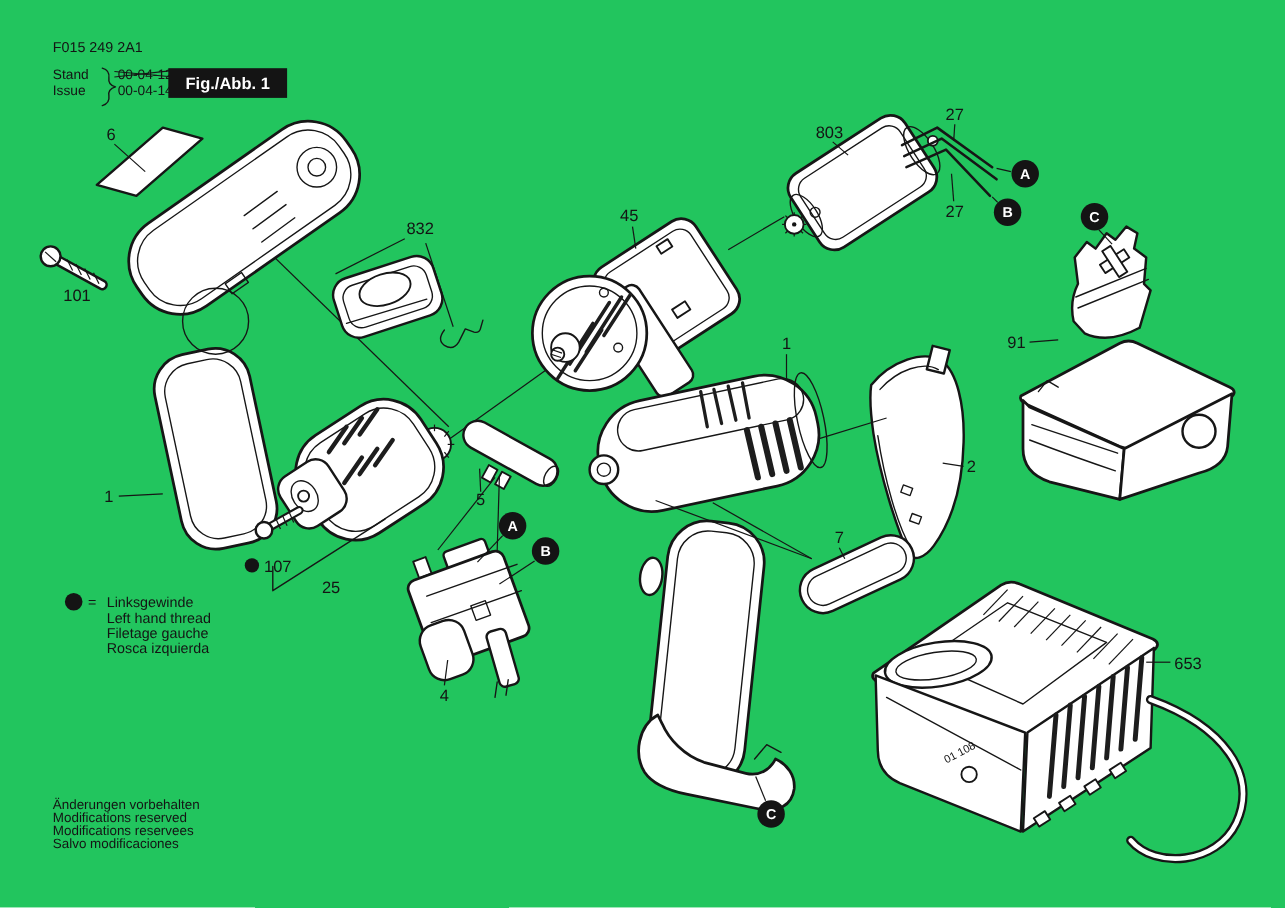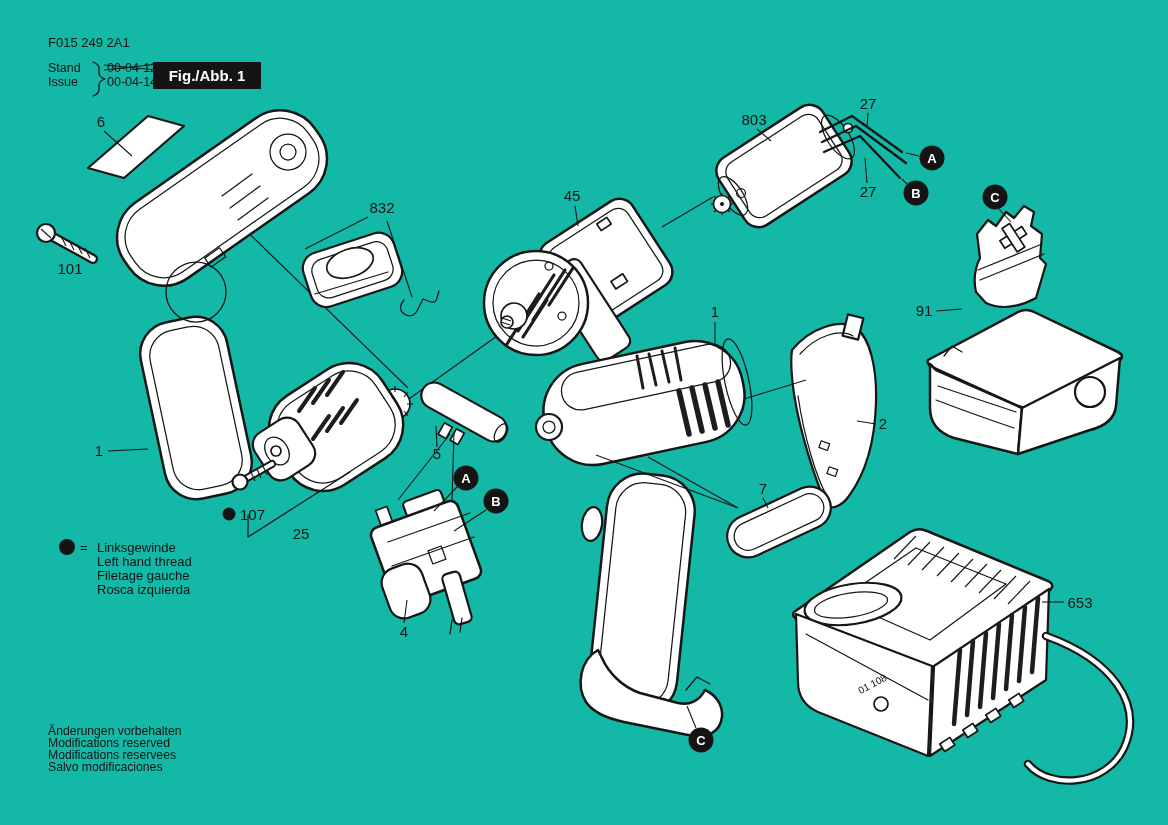--- a/index.html
+++ b/index.html
@@ -1,16 +1,16 @@
 <!DOCTYPE html>
 <html><head>
 <meta charset="utf-8">
 <style>
   html,body{margin:0;padding:0;background:#fff;}
-  .page{position:relative;width:1168px;height:825px;background:#14b8a6;overflow:hidden;}
+  .page{position:relative;width:1168px;height:825px;background:#22c55e;overflow:hidden;}
   svg{display:block;}
   text{font-family:"Liberation Sans","DejaVu Sans",sans-serif;fill:#141414;}
   .lbl{font-size:15px;}
   .doc{font-size:13px;}
   .hdr{font-size:12.5px;}
   .fig{font-size:15px;font-weight:bold;fill:#ffffff;}
   .leg{font-size:13px;}
   .ftr{font-size:12.2px;}
   .badge-t{font-size:13px;font-weight:bold;fill:#ffffff;}
   .mark{font-size:10px;}

